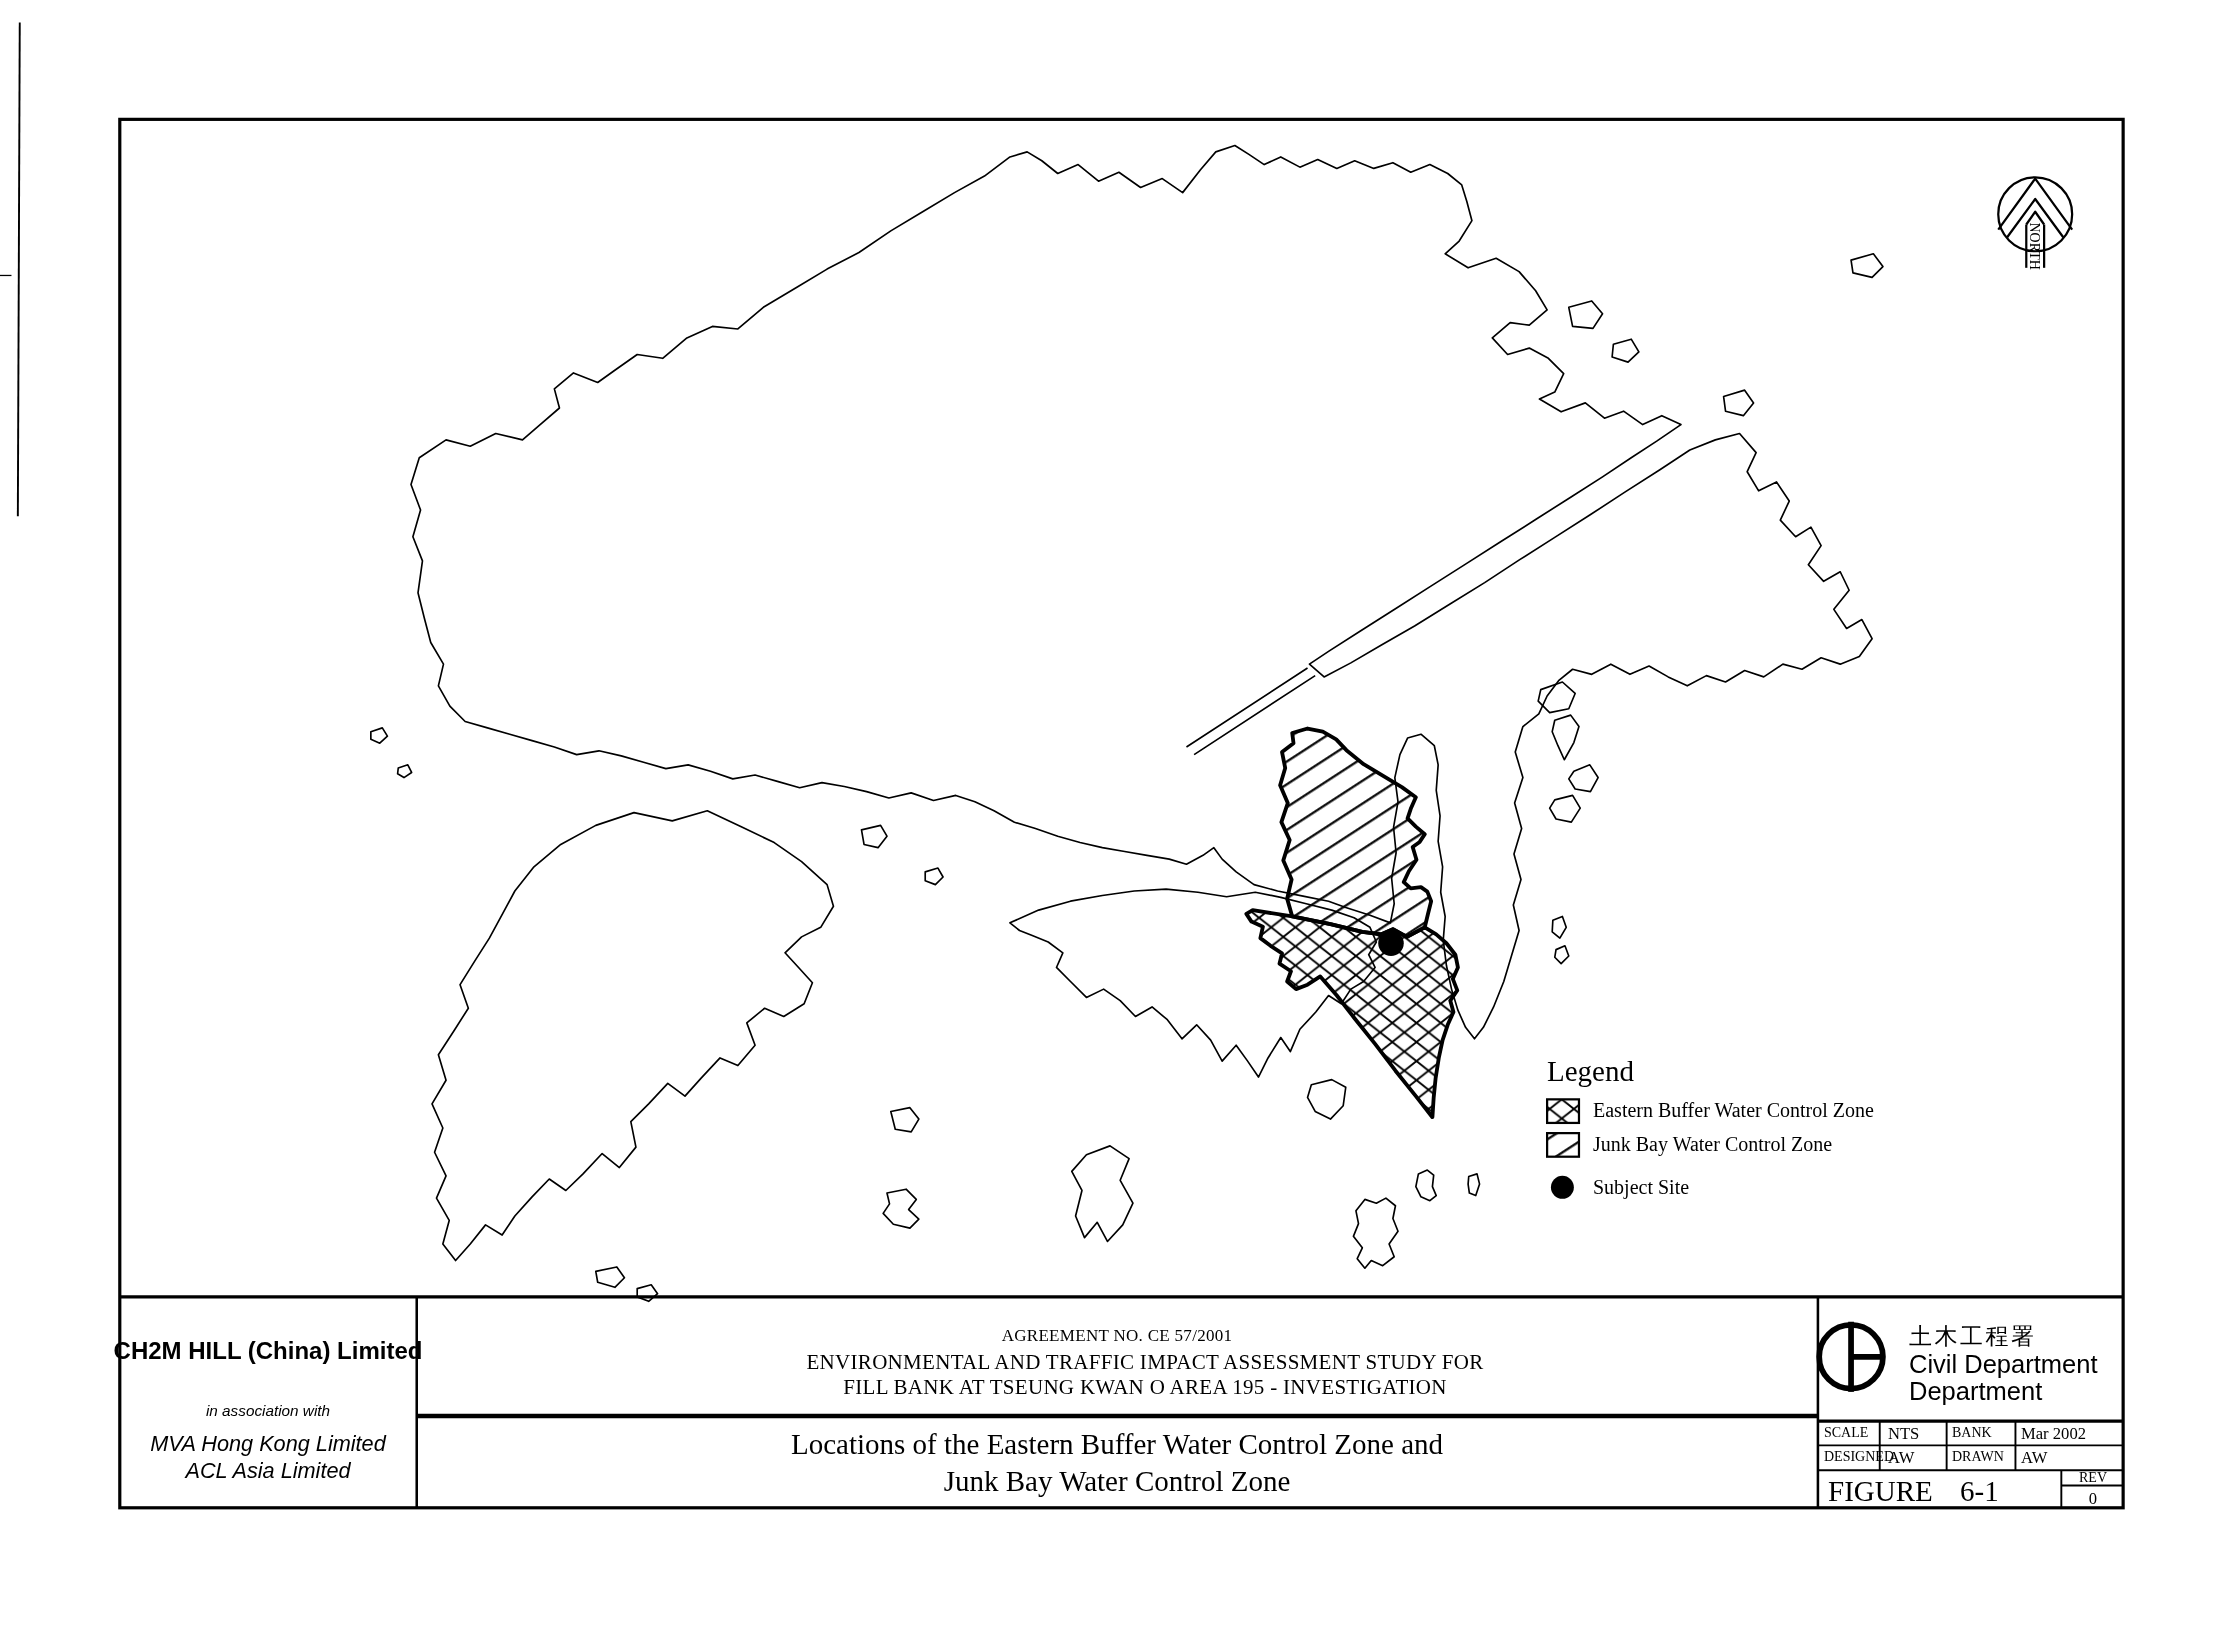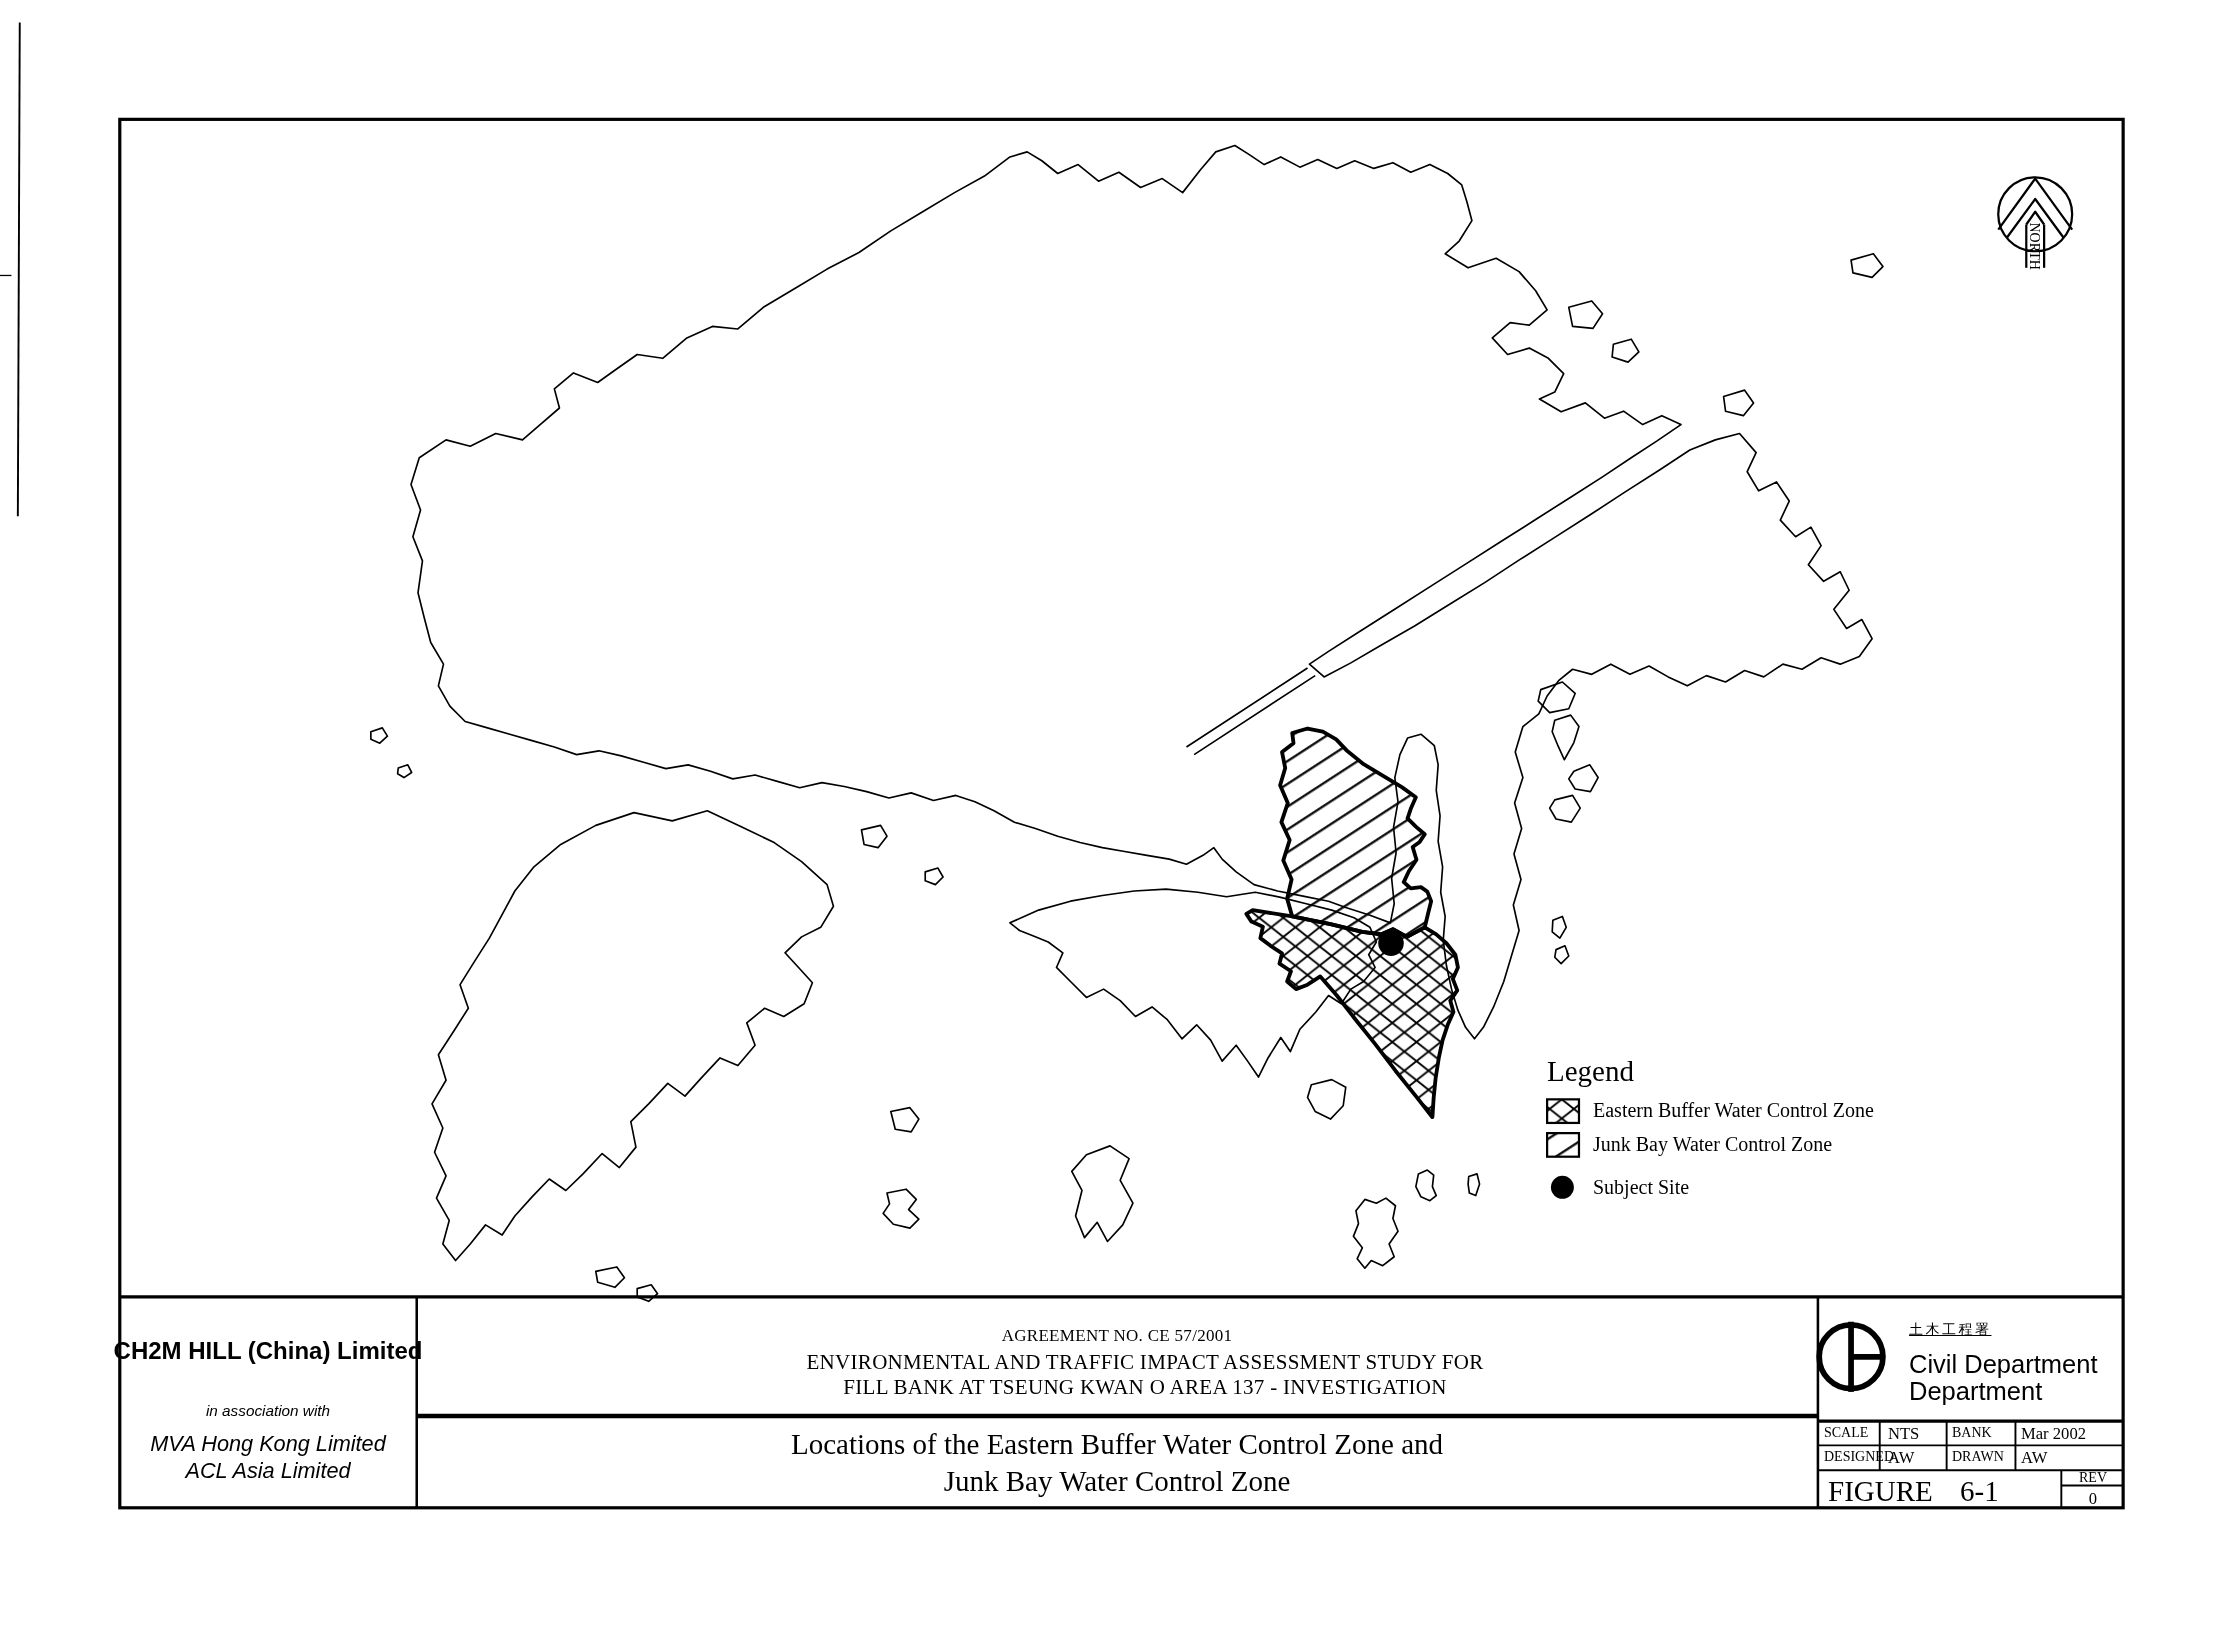--- a/index.html
+++ b/index.html
@@ -14,21 +14,21 @@
   svg{position:absolute;left:0;top:0;}
   
   .legend-title{font-size:29px;}
   .legend-label{font-size:20px;}
   .agr{font-size:17px;letter-spacing:0.3px;}
   .env{font-size:21px;letter-spacing:0.3px;margin-left:28px;}
   .figtitle{font-size:29px;}
   .ch2m{font-size:24px;}
   .assoc{font-size:15.3px;}
   .partner{font-size:21.7px;text-align:right;}
-  .dept-zh{font-size:14px;letter-spacing:2.5px;text-decoration:underline;}
+  .dept-zh{font-size:23px;letter-spacing:2.5px;}
   .dept-en{font-size:25.5px;}
   .tbl-label{font-size:14px;}
   .tbl-value{font-size:16.6px;}
   .figure-word{font-size:29px;}
   .rev-label{font-size:14px;}
   .rev-value{font-size:16.6px;}
 </style>
 </head>
 <body>
 
@@ -189,21 +189,21 @@
   <div class="abs serif legend-label" style="left:1593px;top:1133px;">Junk Bay Water Control Zone</div>
   <div class="abs serif legend-label" style="left:1593px;top:1176px;">Subject Site</div>
 
   <div class="abs sans b ch2m ctr" style="left:268px;top:1337px;">CH2M HILL (China) Limited</div>
   <div class="abs sans it assoc ctr" style="left:268px;top:1402px;">in association with</div>
   <div class="abs sans it partner ctr" style="left:268px;top:1431px;">MVA Hong Kong Limited</div>
   <div class="abs sans it partner ctr" style="left:268px;top:1458px;">ACL Asia Limited</div>
 
   <div class="abs serif agr ctr" style="left:1117px;top:1326px;">AGREEMENT NO. CE 57/2001</div>
   <div class="abs serif env ctr" style="left:1117px;top:1350px;">ENVIRONMENTAL AND TRAFFIC IMPACT ASSESSMENT STUDY FOR</div>
-  <div class="abs serif env ctr" style="left:1117px;top:1375px;">FILL BANK AT TSEUNG KWAN O AREA 137 - INVESTIGATION</div>
+  <div class="abs serif env ctr" style="left:1117px;top:1375px;">FILL BANK AT TSEUNG KWAN O AREA 195 - INVESTIGATION</div>
   <div class="abs serif figtitle ctr" style="left:1117px;top:1428px;">Locations of the Eastern Buffer Water Control Zone and</div>
   <div class="abs serif figtitle ctr" style="left:1117px;top:1465px;">Junk Bay Water Control Zone</div>
 
   <div class="abs sans dept-zh" style="left:1909px;top:1321px;">土木工程署</div>
   <div class="abs sans dept-en" style="left:1909px;top:1350px;">Civil Department</div>
   <div class="abs sans dept-en" style="left:1909px;top:1377px;">Department</div>
 
   <div class="abs serif tbl-label" style="left:1824px;top:1425px;">SCALE</div>
   <div class="abs serif tbl-value" style="left:1888px;top:1424px;">NTS</div>
   <div class="abs serif tbl-label" style="left: 1952px; top: 1425px;">BANK</div>

